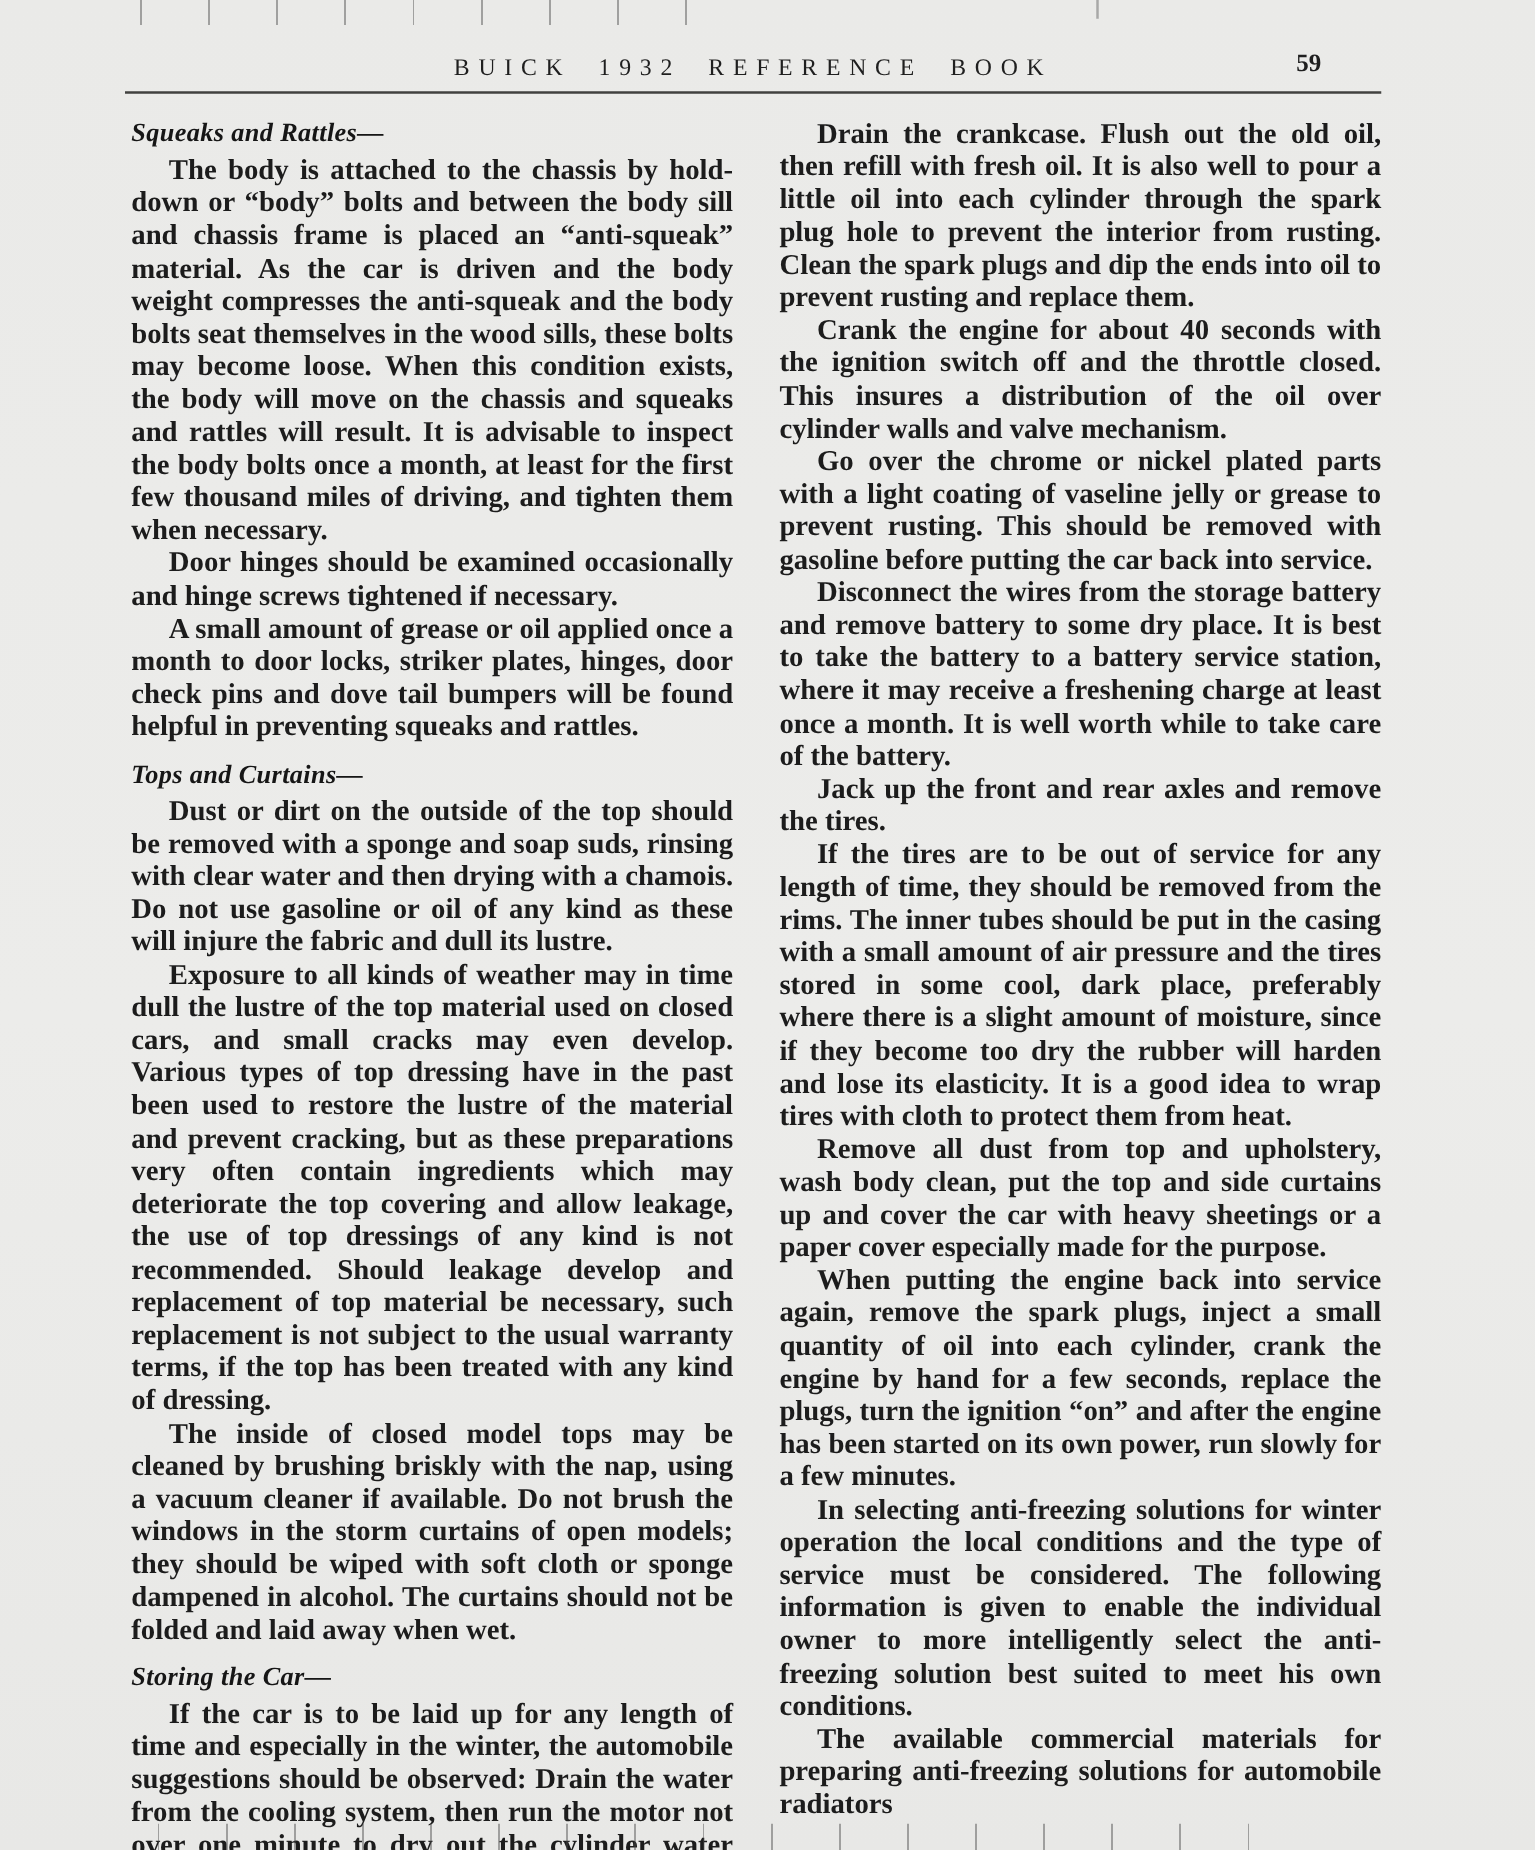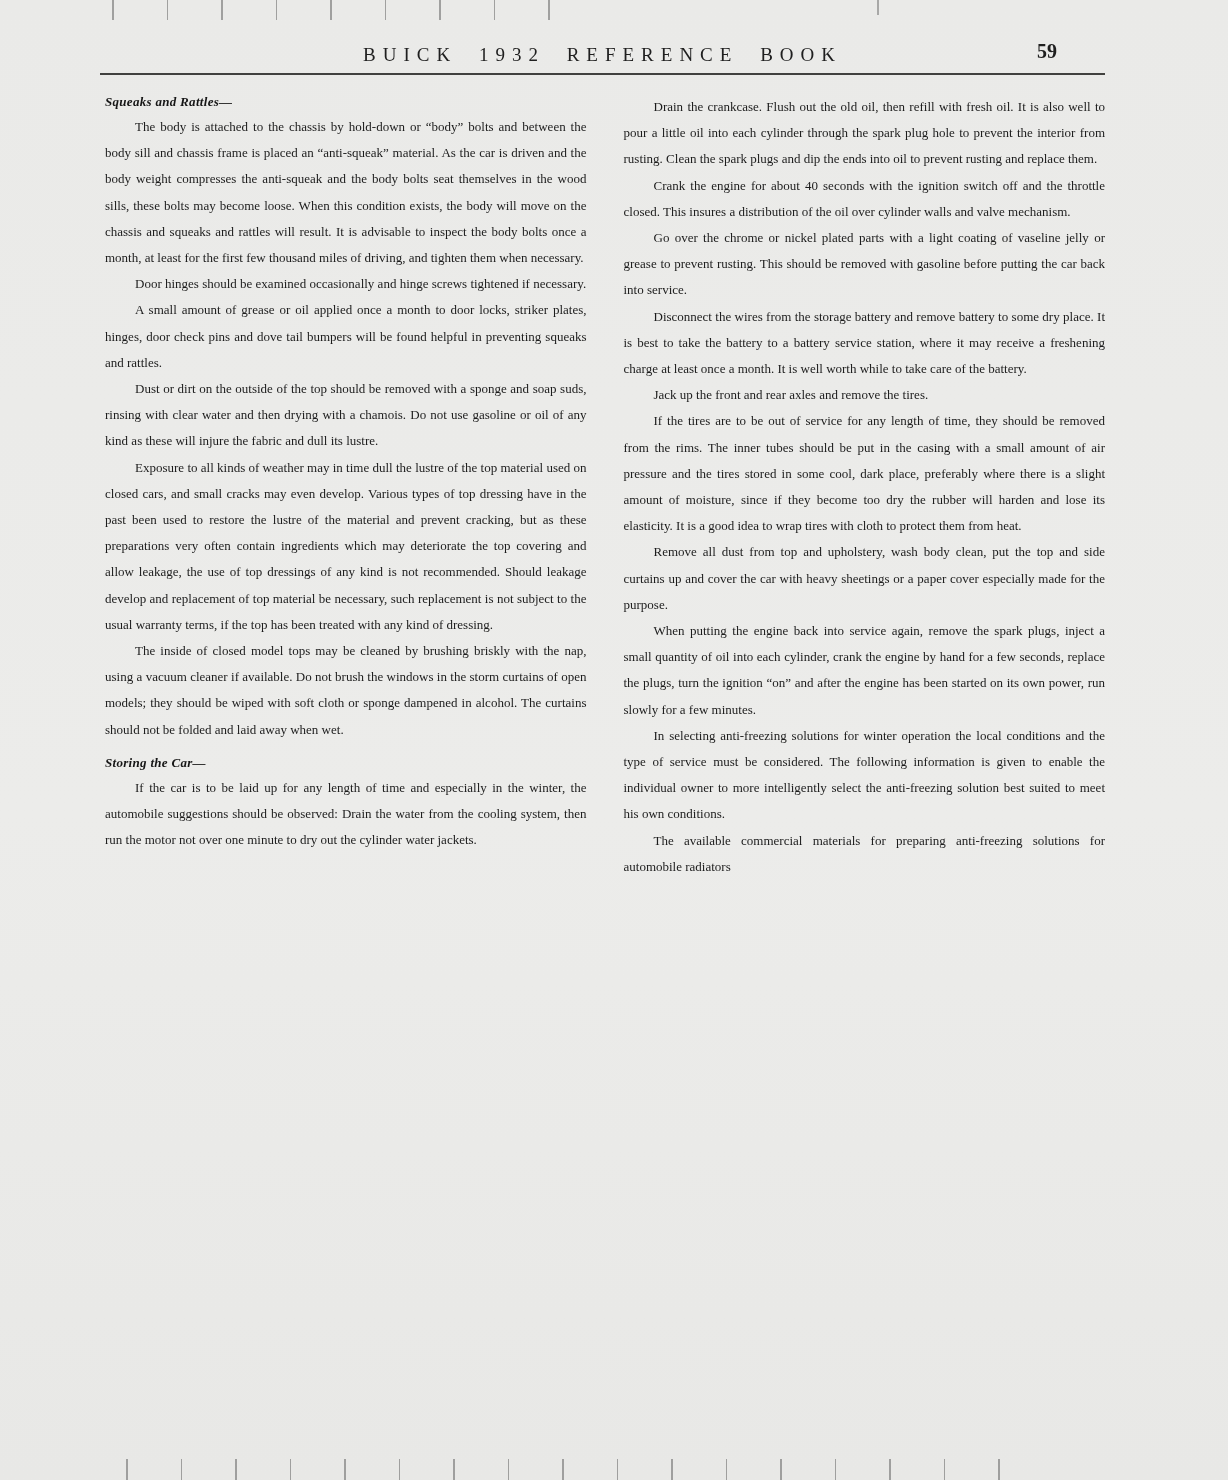--- a/index.html
+++ b/index.html
@@ -45,28 +45,29 @@
   .header-rule {
     position:absolute; top:73px; left:100px; width:1005px; height:2px;
     background:rgba(35,35,33,.85);
   }
   .columns {
     position:absolute; top:94px; left:105px; width:1000px;
     display:flex; gap:37px;
   }
   .column { width:481.5px; }
   .body-para {
-    font-size:13px;
+    font-size:23px;
     line-height:26.2px;
     text-align:justify;
     text-indent:30px;
     color:#1c1c1c;
+    font-weight:bold;
   }
   .section-heading {
-    font-size:13px;
+    font-size:21px;
     font-style:italic;
     font-weight:bold;
     letter-spacing:.3px;
     margin-top:12px;
     margin-bottom:4px;
     color:#161616;
   }
   .column > :first-child { margin-top:0; }
 </style>
 </head>
@@ -82,20 +83,21 @@
   </header>
 
   <div class="header-rule"></div>
 
   <main class="columns">
     <div class="column left">
         <h3 class="section-heading">Squeaks and Rattles—</h3>
         <p class="body-para">The body is attached to the chassis by hold-down or “body” bolts and between the body sill and chassis frame is placed an “anti-squeak” material. As the car is driven and the body weight compresses the anti-squeak and the body bolts seat themselves in the wood sills, these bolts may become loose. When this condition exists, the body will move on the chassis and squeaks and rattles will result. It is advisable to inspect the body bolts once a month, at least for the first few thousand miles of driving, and tighten them when necessary.</p>
         <p class="body-para">Door hinges should be examined occasionally and hinge screws tightened if necessary.</p>
         <p class="body-para">A small amount of grease or oil applied once a month to door locks, striker plates, hinges, door check pins and dove tail bumpers will be found helpful in preventing squeaks and rattles.</p>
+        <h3 class="section-heading">Tops and Curtains—</h3>
         <p class="body-para">Dust or dirt on the outside of the top should be removed with a sponge and soap suds, rinsing with clear water and then drying with a chamois. Do not use gasoline or oil of any kind as these will injure the fabric and dull its lustre.</p>
         <p class="body-para">Exposure to all kinds of weather may in time dull the lustre of the top material used on closed cars, and small cracks may even develop. Various types of top dressing have in the past been used to restore the lustre of the material and prevent cracking, but as these preparations very often contain ingredients which may deteriorate the top covering and allow leakage, the use of top dressings of any kind is not recommended. Should leakage develop and replacement of top material be necessary, such replacement is not subject to the usual warranty terms, if the top has been treated with any kind of dressing.</p>
         <p class="body-para">The inside of closed model tops may be cleaned by brushing briskly with the nap, using a vacuum cleaner if available. Do not brush the windows in the storm curtains of open models; they should be wiped with soft cloth or sponge dampened in alcohol. The curtains should not be folded and laid away when wet.</p>
         <h3 class="section-heading">Storing the Car—</h3>
         <p class="body-para">If the car is to be laid up for any length of time and especially in the winter, the automobile suggestions should be observed: Drain the water from the cooling system, then run the motor not over one minute to dry out the cylinder water jackets.</p>
       </div>
     <div class="column right">
         <p class="body-para">Drain the crankcase. Flush out the old oil, then refill with fresh oil. It is also well to pour a little oil into each cylinder through the spark plug hole to prevent the interior from rusting. Clean the spark plugs and dip the ends into oil to prevent rusting and replace them.</p>
         <p class="body-para">Crank the engine for about 40 seconds with the ignition switch off and the throttle closed. This insures a distribution of the oil over cylinder walls and valve mechanism.</p>
         <p class="body-para">Go over the chrome or nickel plated parts with a light coating of vaseline jelly or grease to prevent rusting. This should be removed with gasoline before putting the car back into service.</p>

